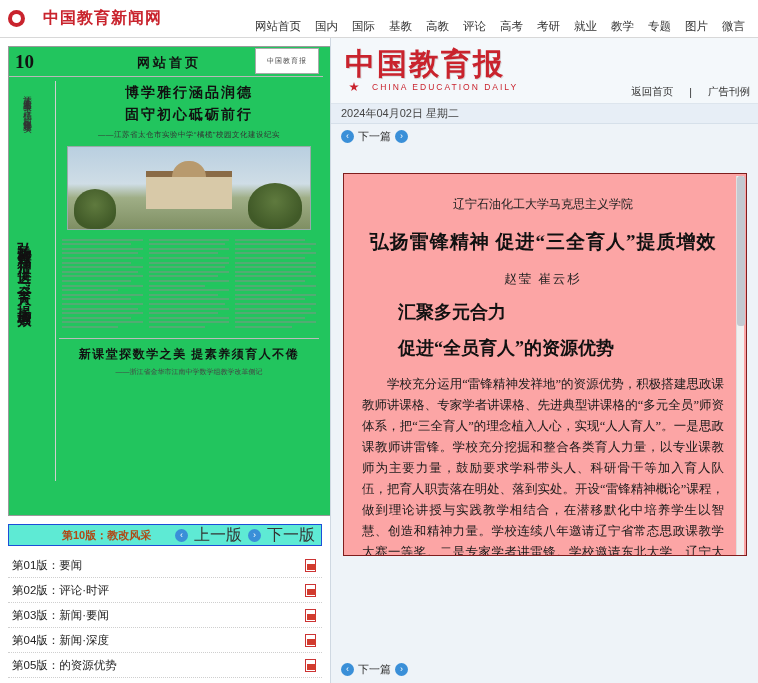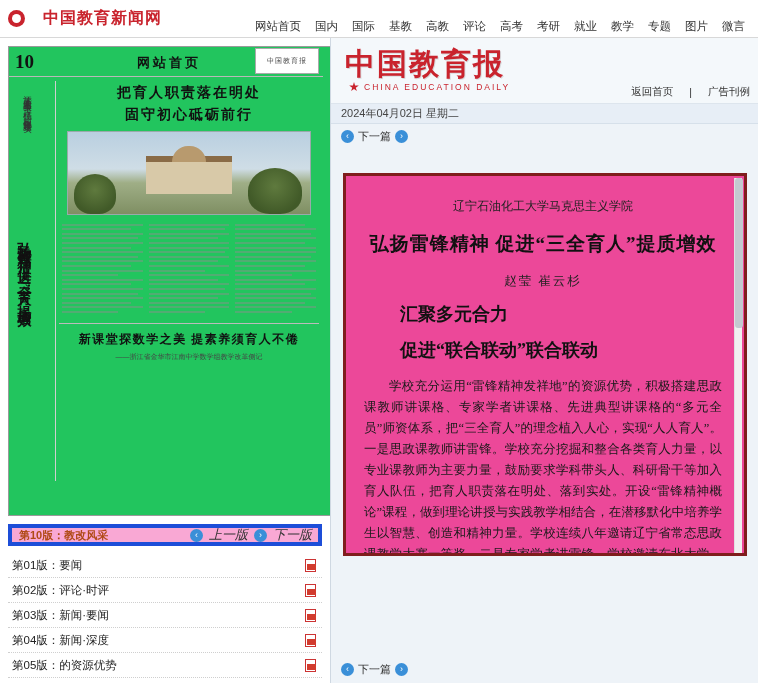--- a/index.html
+++ b/index.html
@@ -204,40 +204,40 @@
   .pg-sub2 {
     text-align: center;
     font-size: 7px; color: #444;
     margin-top: 4px;
   }
 
   
   .pagestrip {
     position: absolute; left: 8px; top: 486px;
     width: 314px; height: 22px;
-    background: #f9a8d4;
-    border: 4px solid #1d4ed8;
-    display: flex; align-items: center;
+    background: #5eead4;
+    border: 1px solid #1d4ed8;
+    display: flex; align-items: center; padding-left: 46px;
   }
   .pagestrip-label {
     font-size: 11px; color: #b04a16; font-weight: bold;
     margin-left: 7px;
   }
   .pagestrip-nav {
     margin-left: auto; margin-right: 6px;
     display: flex; align-items: center; gap: 6px;
   }
   .circ {
     width: 13px; height: 13px; border-radius: 50%;
     background: #3a8fd8;
     color: #fff; font-size: 9px;
     display: flex; align-items: center; justify-content: center;
     flex: none;
   }
-  .navtxt { font-size: 13px; color: #333; font-style: italic; }
+  .navtxt { font-size: 16px; color: #333; }
 
   
   .pagelist {
     position: absolute; left: 8px; top: 515px;
     width: 314px;
   }
   .pagerow {
     height: 25px;
     display: flex; align-items: center;
     border-bottom: 1px dotted #cfcfcf;
@@ -277,21 +277,21 @@
     font-size: 30px; font-weight: bold;
     color: #c9232d;
     letter-spacing: 2px;
     white-space: nowrap;
     text-shadow: 1px 1px 0 rgba(0,0,0,.12);
   }
   .mast-en {
     position: absolute; left: 18px; top: 44px;
     font-size: 8.5px; color: #c9232d;
     letter-spacing: 2px;
-    display: flex; align-items: center; gap: 5px;
+    display: flex; align-items: center; gap: 13px;
   }
   .mast-star {
     width: 10px; height: 10px;
     background: #c9232d; flex: none;
     clip-path: polygon(50% 0%, 61% 35%, 98% 35%, 68% 57%, 79% 91%, 50% 70%, 21% 91%, 32% 57%, 2% 35%, 39% 35%);
   }
   .mast-links {
     position: absolute; right: 8px; top: 47px;
     font-size: 10.5px; color: #333;
     display: flex; align-items: center; gap: 16px;
@@ -315,22 +315,22 @@
     font-size: 11px; color: #333;
   }
   .navline.bottom {
     position: absolute; left: 0; bottom: 2px;
     width: 428px;
   }
 
   .article {
     position: absolute; left: 12px; top: 135px;
     width: 404px; height: 383px;
-    background: #ec4899;
-    border: 3px solid #7f1d1d;
+    background: #fca5a5;
+    border: 1px solid #7f1d1d;
     overflow: hidden;
   }
   .art-inner { padding: 14px 22px 10px 18px; }
   .art-org {
     text-align: center;
     font-size: 12px; color: #222;
     margin-top: 8px;
     font-family: "Liberation Serif", serif;
   }
   .art-title {
@@ -417,22 +417,23 @@
           <div class="pg-sec">网站首页</div>
           <div class="pg-masthead">中国教育报</div>
         </div>
 
         <div class="pg-leftcol">
           <div class="vert-title">江苏省太仓市实验中学“橘榄”校园文化建设实录</div>
           <div class="vert-big">弘扬雷锋精神 促进“三全育人”提质增效</div>
         </div>
 
         <div class="pg-main">
-          <div class="pg-h1">把育人职责落在明处</div>
+          <div class="pg-h1">博学雅行涵品润德</div>
           <div class="pg-h1">固守初心砥砺前行</div>
+          <div class="pg-sub">——江苏省太仓市实验中学“橘榄”校园文化建设纪实</div>
 
           <div class="pg-photo">
             <div class="tree1"></div>
             <div class="bld"></div>
             <div class="tree2"></div>
           </div>
 
           <div class="pg-cols">
             <div class="pg-col">
               <div class="tline s1"></div>
@@ -572,21 +573,21 @@
       <span>下一篇</span>
       <span class="circ">›</span>
     </div>
 
     <div class="article">
       <div class="art-inner">
         <div class="art-org">辽宁石油化工大学马克思主义学院</div>
         <div class="art-title">弘扬雷锋精神  促进“三全育人”提质增效</div>
         <div class="art-author">赵莹  崔云杉</div>
         <div class="art-h">汇聚多元合力</div>
-        <div class="art-h">促进“联合联动”联合联动</div>
+        <div class="art-h">促进“全员育人”的资源优势</div>
         <div class="art-p">学校充分运用“雷锋精神发祥地”的资源优势，积极搭建思政课教师讲课格、专家学者讲课格、先进典型讲课格的“多元全员”师资体系，把“三全育人”的理念植入人心，实现“人人育人”。一是思政课教师讲雷锋。学校充分挖掘和整合各类育人力量，以专业课教师为主要力量，鼓励要求学科带头人、科研骨干等加入育人队伍，把育人职责落在明处、落到实处。开设“雷锋精神概论”课程，做到理论讲授与实践教学相结合，在潜移默化中培养学生以智慧、创造和精神力量。学校连续八年邀请辽宁省常态思政课教学大赛一等奖。二是专家学者讲雷锋。学校邀请东北大学、辽宁大学、辽宁省雷锋研究会、辽宁雷锋干部学院、抚顺市雷锋纪念馆等单位雷锋精神研究领域的知名专家教授、知名学者走进校园，为广大学生讲授“雷锋课”，引导广大学生深刻理解雷锋精神的深刻内涵与时代价值。三是先进典型讲雷锋。学校聘任雷锋故事的亲历者，如雷锋的工友、战友、辅导</div>
       </div>
       <div class="art-scroll">
         <div class="art-scroll-thumb"></div>
       </div>
     </div>
 
     <div class="navline bottom">
       <span class="circ">‹</span>
       <span>下一篇</span>

